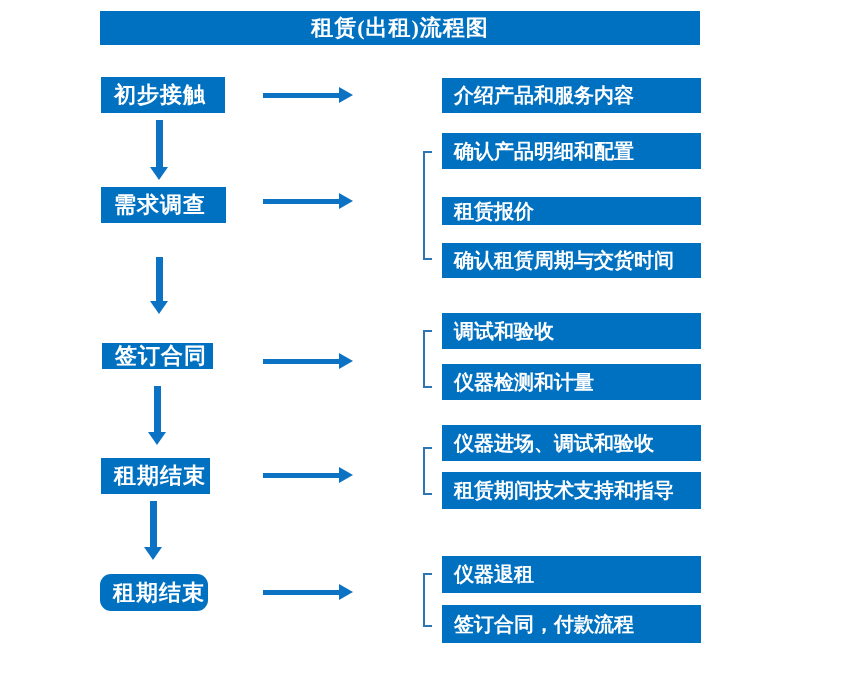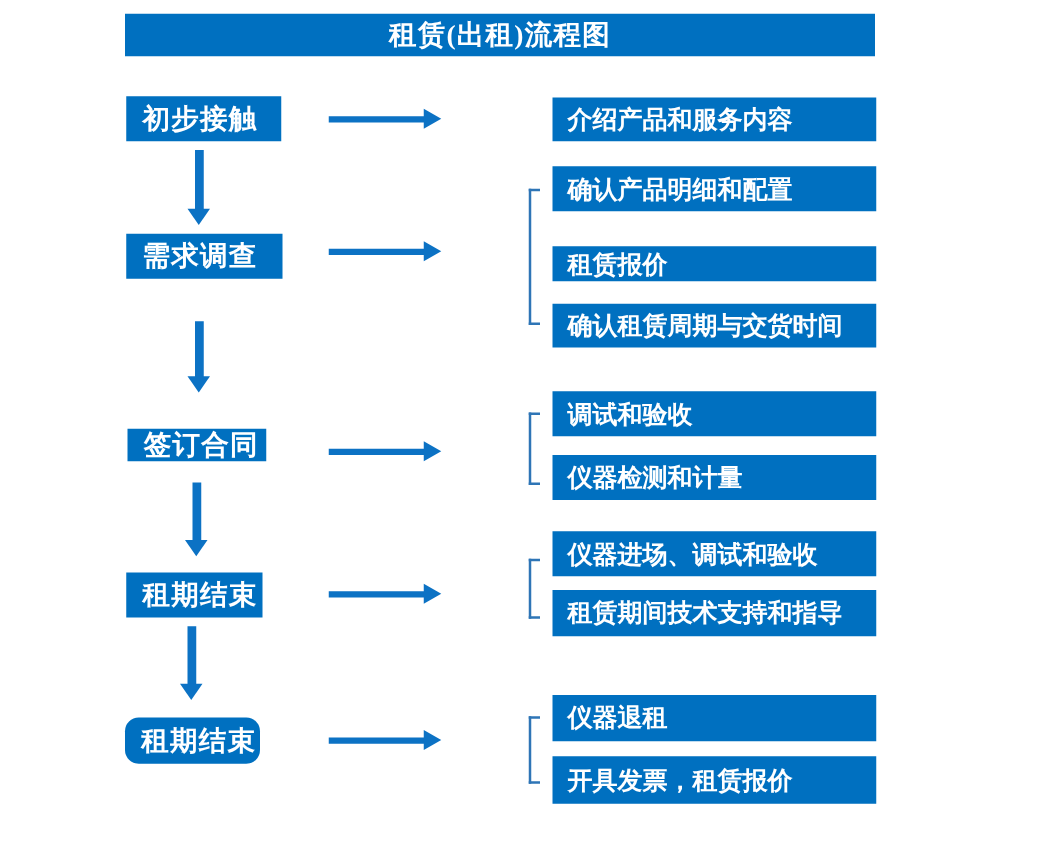--- a/index.html
+++ b/index.html
@@ -118,21 +118,21 @@
 
   <div class="rbox" style="top:133px; height:36px;">确认产品明细和配置</div>
   <div class="rbox" style="top:78px;  height:35px;">介绍产品和服务内容</div>
   <div class="rbox" style="top:197px; height:28px;">租赁报价</div>
   <div class="rbox" style="top:243px; height:35px;">确认租赁周期与交货时间</div>
   <div class="rbox" style="top:313px; height:36px;">调试和验收</div>
   <div class="rbox" style="top:364px; height:36px;">仪器检测和计量</div>
   <div class="rbox" style="top:425px; height:36px;">仪器进场、调试和验收</div>
   <div class="rbox" style="top:472px; height:37px;">租赁期间技术支持和指导</div>
   <div class="rbox" style="top:556px; height:37px;">仪器退租</div>
-  <div class="rbox" style="top:605px; height:38px;">开具发票，租赁报价</div>
+  <div class="rbox" style="top:605px; height:38px;">签订合同，付款流程</div>
 
   <div class="harrow" style="top:87px;">
       <div class="stem"></div>
       <div class="head"></div>
     </div>
   <div class="harrow" style="top:193px;">
       <div class="stem"></div>
       <div class="head"></div>
     </div>
   <div class="harrow" style="top:353px;">

